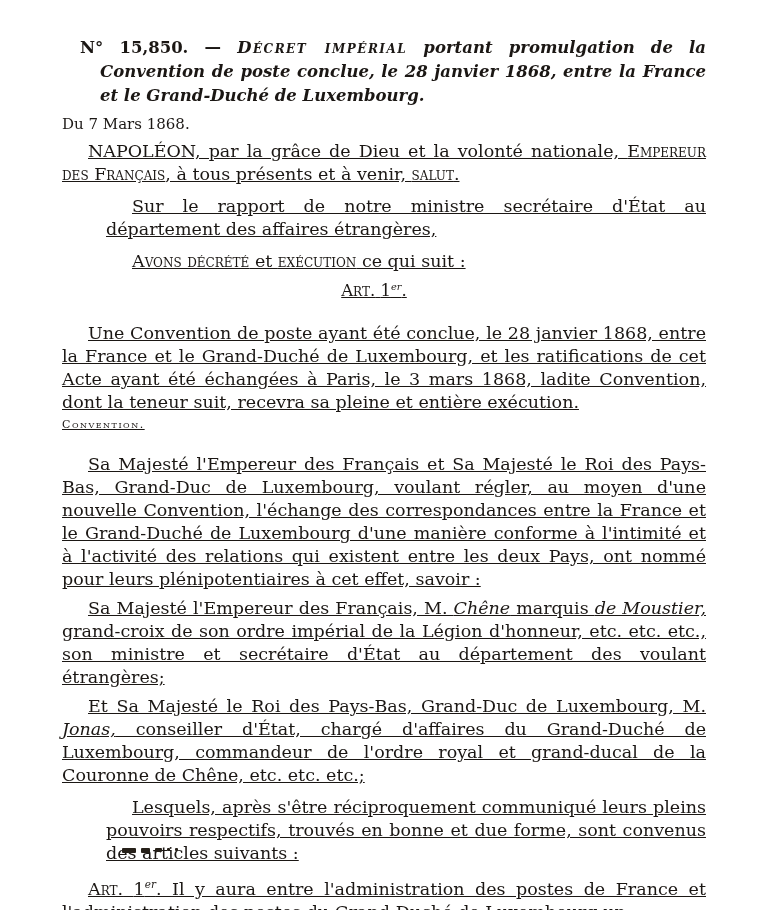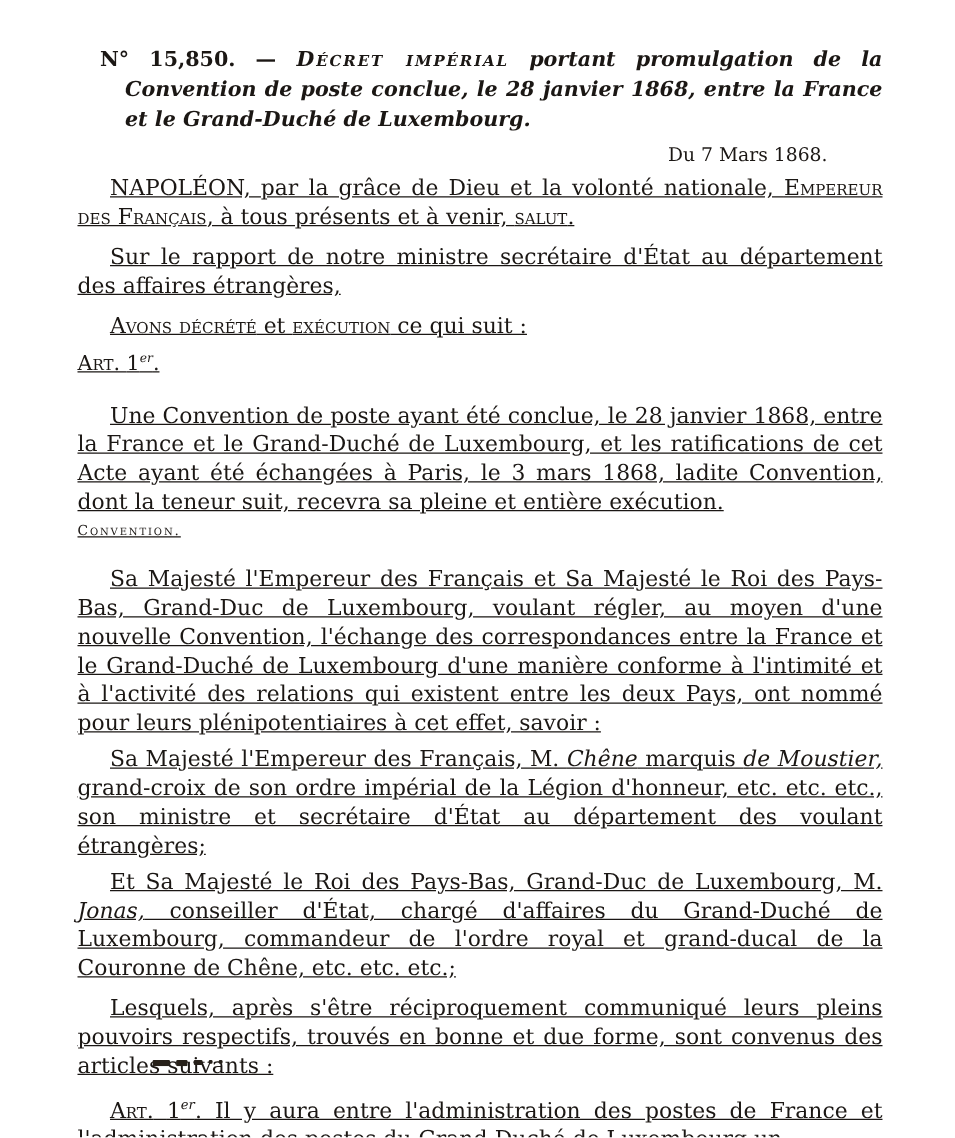--- a/index.html
+++ b/index.html
@@ -36,32 +36,33 @@
     text-align: justify;
   }
   .headnote .entry-rest { font-style: italic; }
   .headnote .entry-smallcaps {
     font-style: italic;
     font-variant: small-caps;
     letter-spacing: 1.5px;
   }
 
   .dateline {
-    text-align: right;
+    text-align: left;
     font-size: 15px;
     line-height: 20px;
     margin: 6px 44px 6px 0;
   }
 
   .para { text-indent: 26px; margin-top: 20px; }
   .gap-sm { margin-top: 6px; }
-  .gap-md { margin-top: 9px; }
+  .gap-md { margin-top: 9px; margin-left: 44px; }
   .gap-lg { margin-top: 13px; }
 
   .art-heading {
+    text-align: center;
     font-size: 16.5px;
     line-height: 22px;
     margin: 7px 20px 4px 0;
   }
   .convention-heading {
     text-align: left;
     font-size: 11px;
     line-height: 17px;
     letter-spacing: 1.5px;
     margin: 2px 20px 2px 0;

